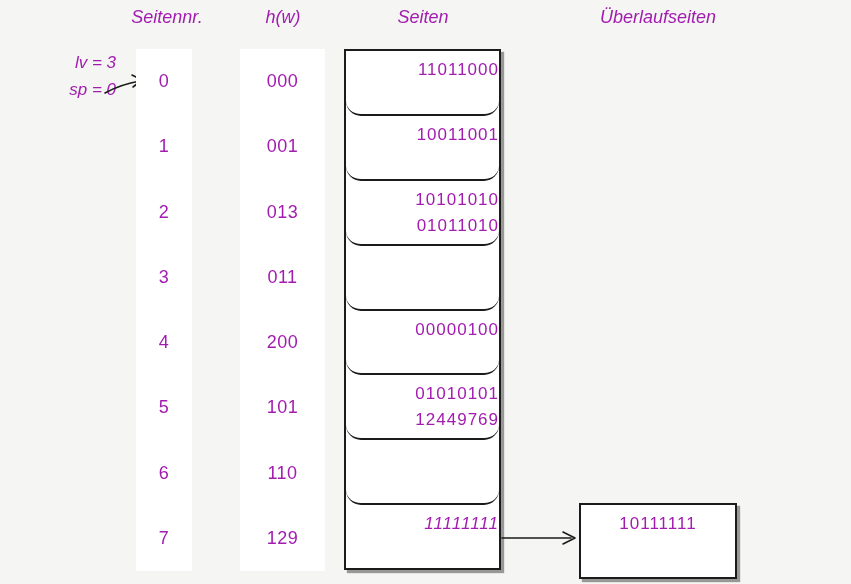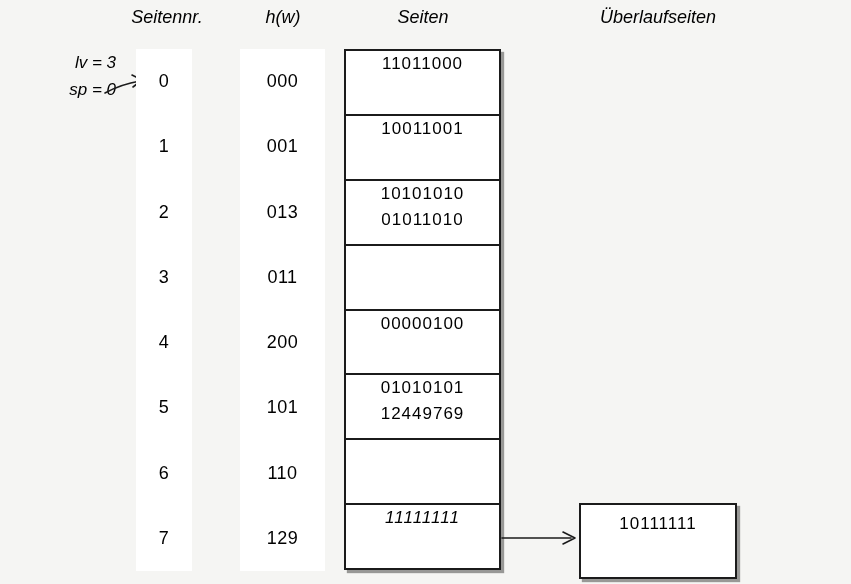--- a/index.html
+++ b/index.html
@@ -1,19 +1,19 @@
 <!DOCTYPE html>
 <html><head>
 <meta charset="utf-8">
 <style>
   html,body { margin:0; padding:0; }
   .canvas {
     position:relative; width:851px; height:584px;
     background:#f5f5f3; overflow:hidden;
-    font-family:"Liberation Sans", sans-serif; color:#000000;
+    font-family:"Liberation Sans", sans-serif; color:#a21caf;
   }
   .colhdr {
     position:absolute; top:7px; transform:translateX(-50%);
     font-style:italic; font-size:18px; white-space:nowrap;
   }
   .h-seitennr { left:167px; }
   .h-hw       { left:283px; }
   .h-seiten   { left:423px; }
   .h-ueberlauf{ left:658px; }
 
@@ -35,23 +35,24 @@
   }
 
   .pagebox {
     position:absolute; left:344px; top:49px; width:157px; height:521px;
     background:#ffffff; border:2px solid #1b1b1b; box-sizing:border-box;
     display:flex; flex-direction:column;
     box-shadow:3px 3px 1px rgba(0,0,0,0.38);
   }
   .pcell {
     flex:1; border-bottom:2px solid #1b1b1b;
-    padding-top:0; text-align:center;
+    padding-top:6px; text-align:right;
     font-size:17px; line-height:26px; letter-spacing:1px;
     box-sizing:border-box;
+    border-radius:15px;
   }
   .pcell:last-child { border-bottom:none;font-style:italic; }
 
   .overflowbox {
     position:absolute; left:579px; top:503px; width:158px; height:76px;
     background:#ffffff; border:2px solid #1b1b1b; box-sizing:border-box;
     box-shadow:3px 3px 1px rgba(0,0,0,0.38);
     text-align:center; padding-top:6px;
     font-size:17px; line-height:26px; letter-spacing:1px;
   }

